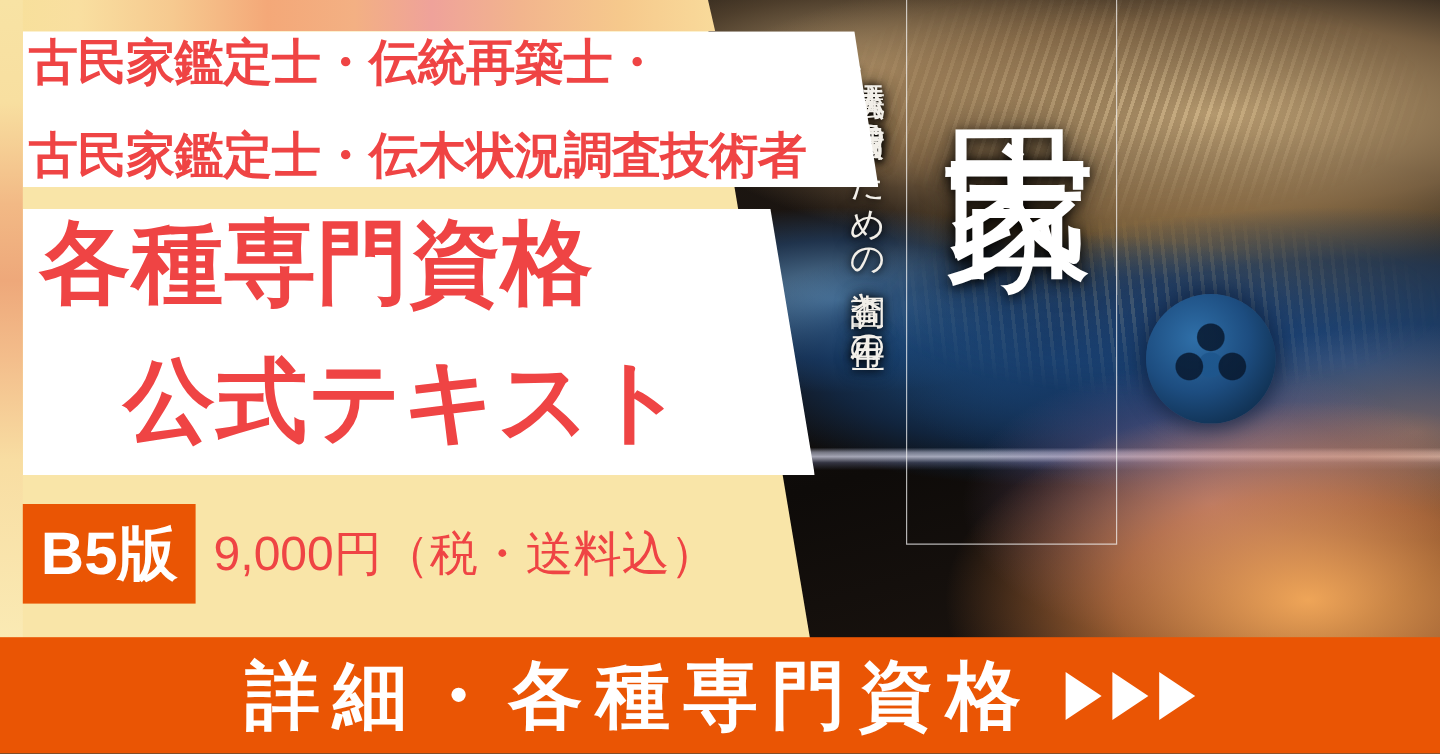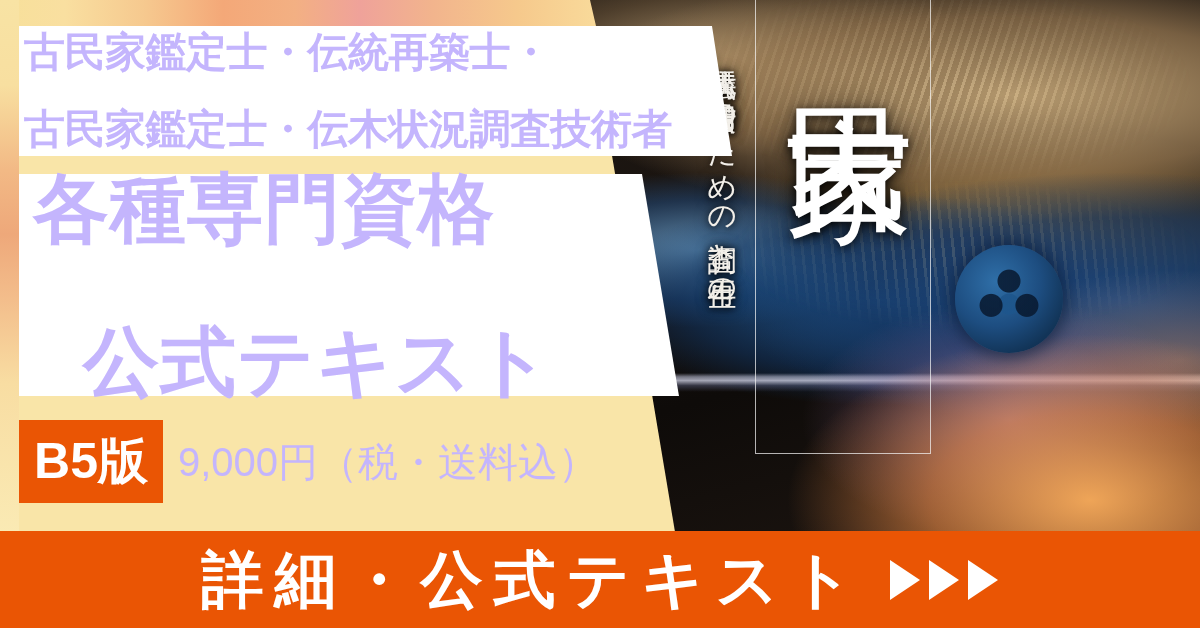--- a/index.html
+++ b/index.html
@@ -144,37 +144,37 @@
     -webkit-clip-path:polygon(0 0, 693px 0, 713px 130px, 0 130px);
             clip-path:polygon(0 0, 693px 0, 713px 130px, 0 130px);
   }
   .box-main {
     left:19px; top:174px; width:660px; height:222px;
     -webkit-clip-path:polygon(0 0, 623px 0, 660px 222px, 0 222px);
             clip-path:polygon(0 0, 623px 0, 660px 222px, 0 222px);
   }
 
   
-  .orange { color:#c4b5fd;gap:24px; }
+  .orange { color:#ef4444;gap:24px; }
   .subtitle-lines {
     position:absolute; left:24px; top:26px; width:700px; height:130px;
     display:flex; flex-direction:column; justify-content:center;
     font-size:41px; font-weight:bold; line-height:1.30;
     letter-spacing:-.5px;
   }
   .subtitle-lines span { display:block; white-space:nowrap; }
 
   .headline {
     position:absolute; left:19px; top:174px; width:660px; height:222px;
-    display:flex; flex-direction:column; justify-content:center;
+    display:flex; flex-direction:column; 
     font-size:76px; font-weight:bold; line-height:1.20;
     letter-spacing:1px;
   }
   .headline .l1 { padding-left:14px; }
-  .headline .l2 { padding-left:64px;margin-top:37px; }
+  .headline .l2 { padding-left:84px; }
   .headline span { display:block; white-space:nowrap; }
 
   
   .badge {
     position:absolute; left:19px; top:420px; width:144px; height:83px;
     background:#ea5504;
     display:flex; align-items:center; justify-content:center;
     color:#ffffff; font-size:50px; font-weight:bold; letter-spacing:0;
   }
   .price {
@@ -230,21 +230,21 @@
   <div class="white-box box-main"></div>
   <div class="headline orange">
     <span class="l1">各種専門資格</span>
     <span class="l2">公式テキスト</span>
   </div>
 
   <div class="badge">B5版</div>
   <div class="price orange">9,000円（税・送料込）</div>
 
   <div class="cta">
-    <div class="cta-label">詳細・公式テキスト</div>
+    <div class="cta-label">詳細・各種専門資格</div>
     <div class="cta-arrows">
       <i></i>
       <i></i>
       <i></i>
     </div>
   </div>
 
 </div>
 
 </body></html>

